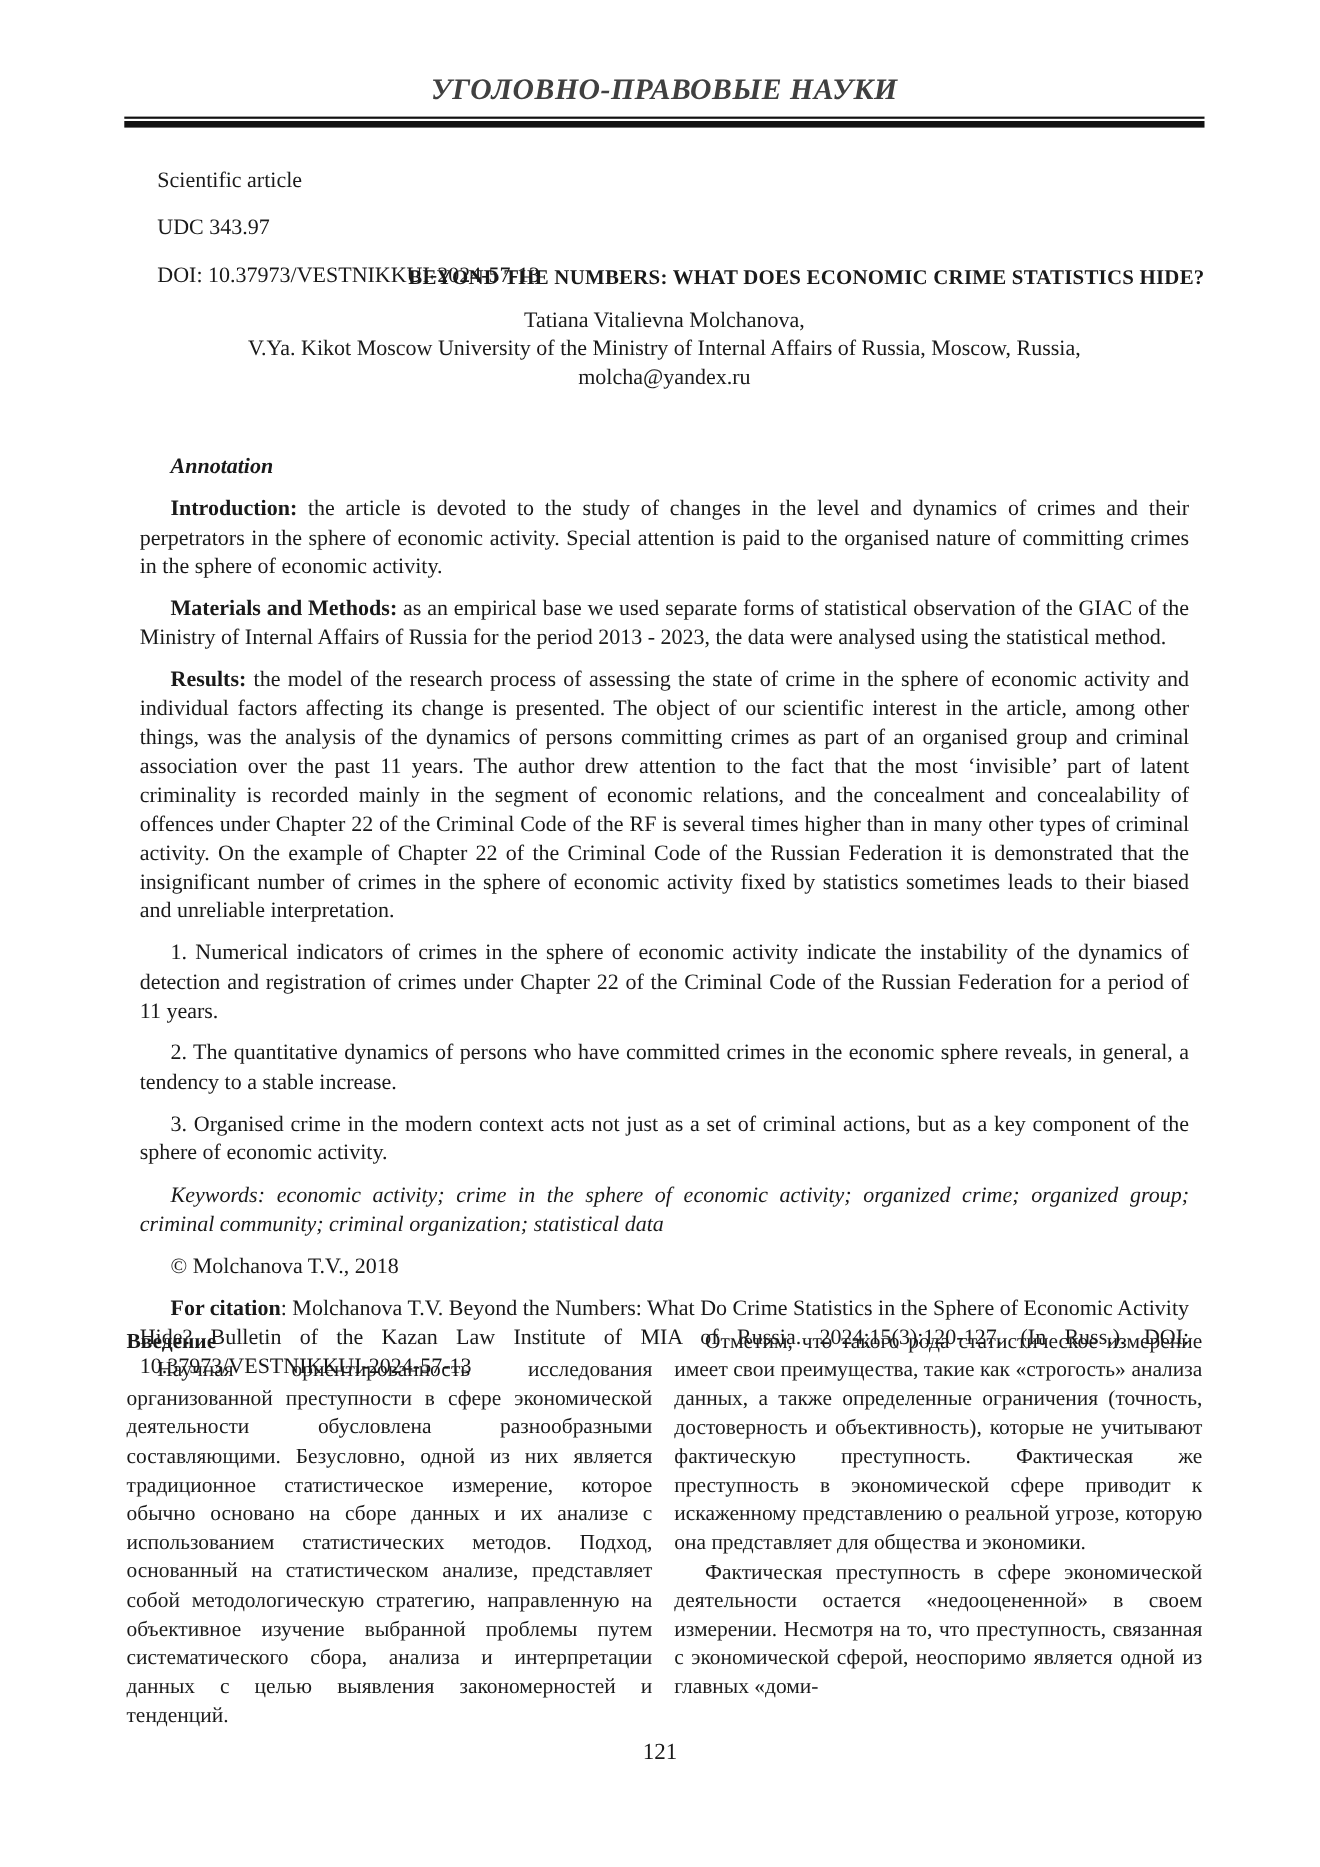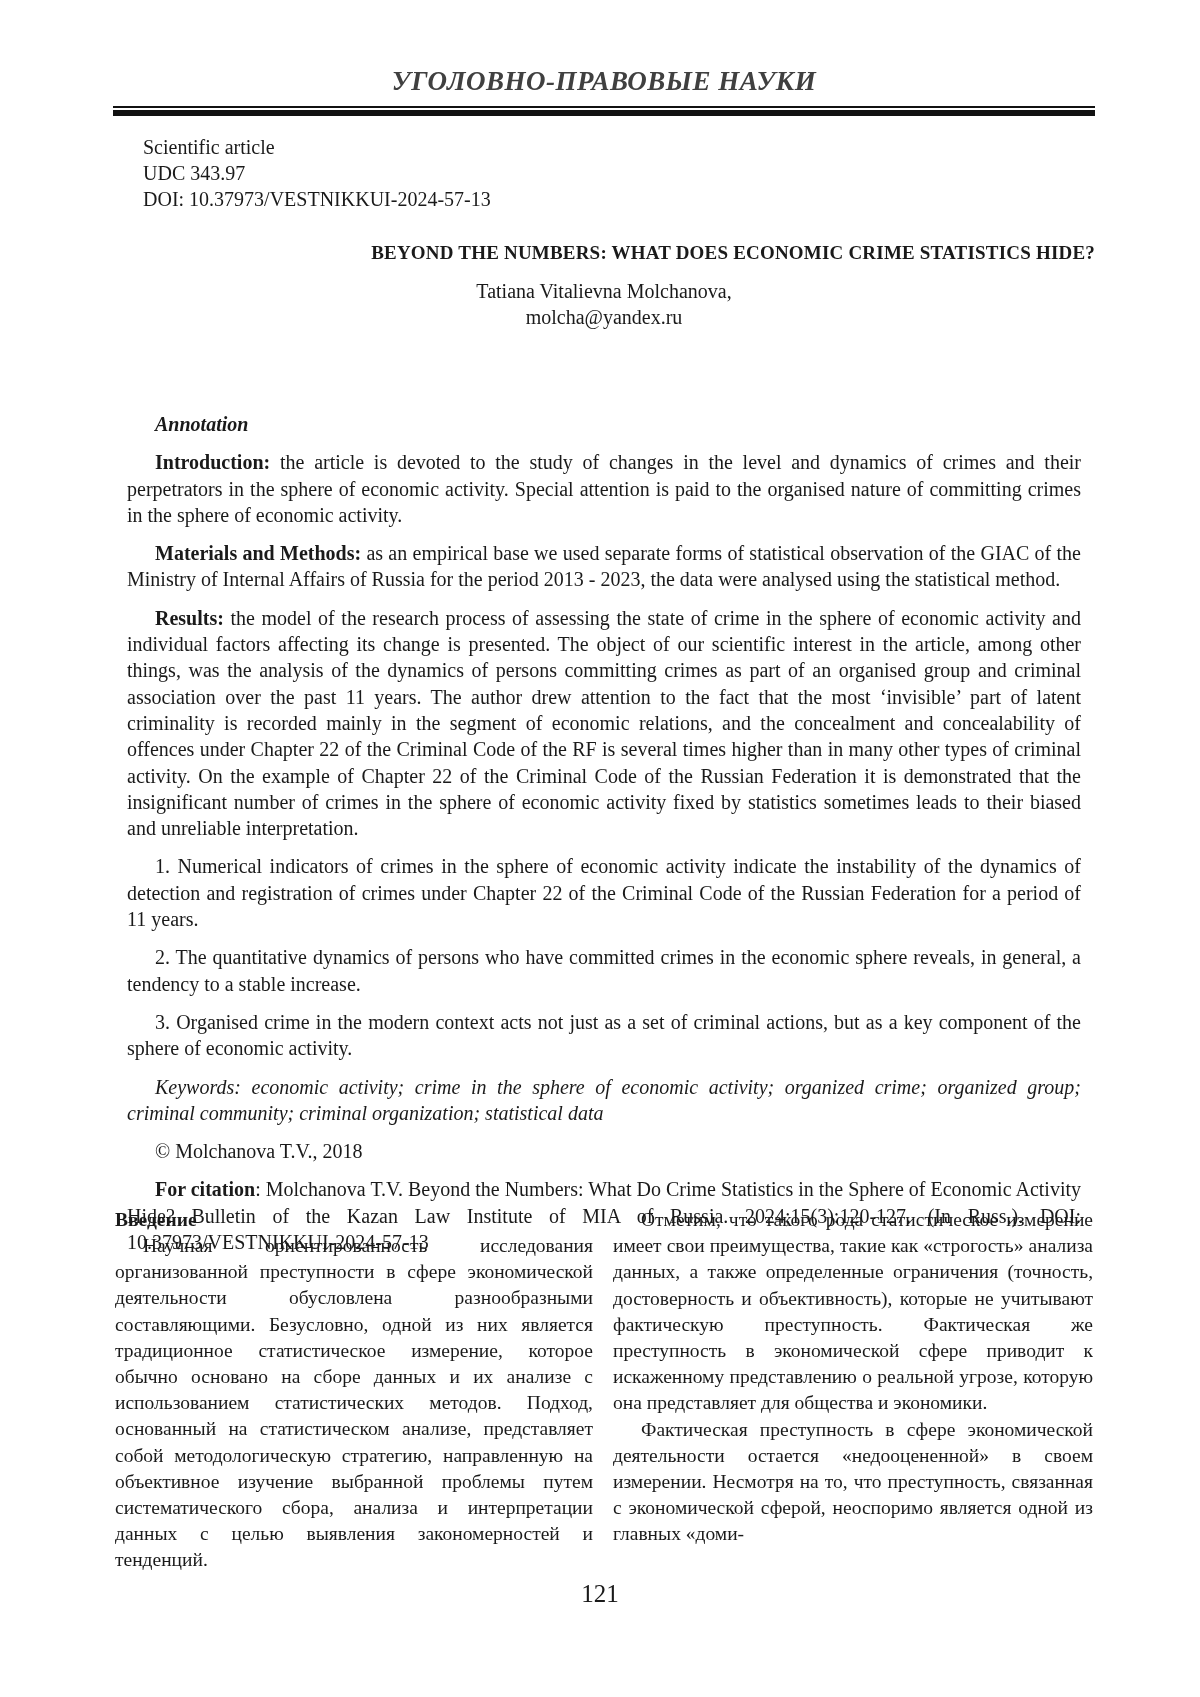--- a/index.html
+++ b/index.html
@@ -10,21 +10,21 @@
     }
     .running-head {
       position: absolute; left: 113px; width: 982px; top: 66px;
       text-align: center; font-size: 27px; font-weight: bold; font-style: italic;
       letter-spacing: 0.5px; color: #404040;
     }
     .rule-thin { position: absolute; left: 113px; width: 982px; top: 106px; height: 2px; background: #111; }
     .rule-thick { position: absolute; left: 113px; width: 982px; top: 110px; height: 6px; background: #111; }
 
     .meta { position: absolute; left: 143px; top: 134px; font-size: 20px; line-height: 26px; }
-    .meta div { white-space: nowrap; }
+    .meta div { white-space: nowrap; margin-top: 17px; }
 
     .title {
       position: absolute; left: 113px; width: 982px; top: 242px;
       text-align: right; font-weight: bold; font-size: 19px; letter-spacing: 0.2px;
     }
     .author-block {
       position: absolute; left: 113px; width: 982px; top: 278px;
       text-align: center; font-size: 20px; line-height: 26px;
     }
 
@@ -41,40 +41,41 @@
       position: absolute; top: 1207px; width: 478px;
       font-size: 19.5px; line-height: 26.2px; text-align: justify;
     }
     .col-left { left: 115px; }
     .col-right { left: 613px; width: 480px; }
     .col p { margin: 0; text-indent: 28px; }
     .col h3 { margin: 0; font-size: 19.5px; text-align: left; font-weight: bold; line-height: 26px; }
 
     .page-number {
       position: absolute; left: 0; width: 1200px; top: 1580px;
-      text-align: center; font-size: 25px;
+      text-align: center; font-size: 21px;
     }
   </style>
 </head>
 <body>
 
 <div class="running-head">УГОЛОВНО-ПРАВОВЫЕ НАУКИ</div>
 <div class="rule-thin"></div>
 <div class="rule-thick"></div>
 
 <div class="meta">
   <div>Scientific article</div>
   <div>UDC 343.97</div>
   <div>DOI: 10.37973/VESTNIKKUI-2024-57-13</div>
 </div>
 
 <div class="title">BEYOND THE NUMBERS: WHAT DOES ECONOMIC CRIME STATISTICS HIDE?</div>
 
 <div class="author-block">
   <div>Tatiana Vitalievna Molchanova,</div>
+  <div>V.Ya. Kikot Moscow University of the Ministry of Internal Affairs of Russia, Moscow, Russia,</div>
   <div>molcha@yandex.ru</div>
 </div>
 
 <div class="abstract">
   <p class="annotation-head">Annotation</p>
   <p><b>Introduction:</b><span> the article is devoted to the study of changes in the level and dynamics of crimes and their perpetrators in the sphere of economic activity. Special attention is paid to the organised nature of committing crimes in the sphere of economic activity.</span></p>
   <p><b>Materials and Methods:</b><span> as an empirical base we used separate forms of statistical observation of the GIAC of the Ministry of Internal Affairs of Russia for the period 2013 - 2023, the data were analysed using the statistical method.</span></p>
   <p><b>Results:</b><span> the model of the research process of assessing the state of crime in the sphere of economic activity and individual factors affecting its change is presented. The object of our scientific interest in the article, among other things, was the analysis of the dynamics of persons committing crimes as part of an organised group and criminal association over the past 11 years. The author drew attention to the fact that the most ‘invisible’ part of latent criminality is recorded mainly in the segment of economic relations, and the concealment and concealability of offences under Chapter 22 of the Criminal Code of the RF is several times higher than in many other types of criminal activity. On the example of Chapter 22 of the Criminal Code of the Russian Federation it is demonstrated that the insignificant number of crimes in the sphere of economic activity fixed by statistics sometimes leads to their biased and unreliable interpretation.</span></p>
   <p>1. Numerical indicators of crimes in the sphere of economic activity indicate the instability of the dynamics of detection and registration of crimes under Chapter 22 of the Criminal Code of the Russian Federation for a period of 11 years.</p>
   <p>2. The quantitative dynamics of persons who have committed crimes in the economic sphere reveals, in general, a tendency to a stable increase.</p>

